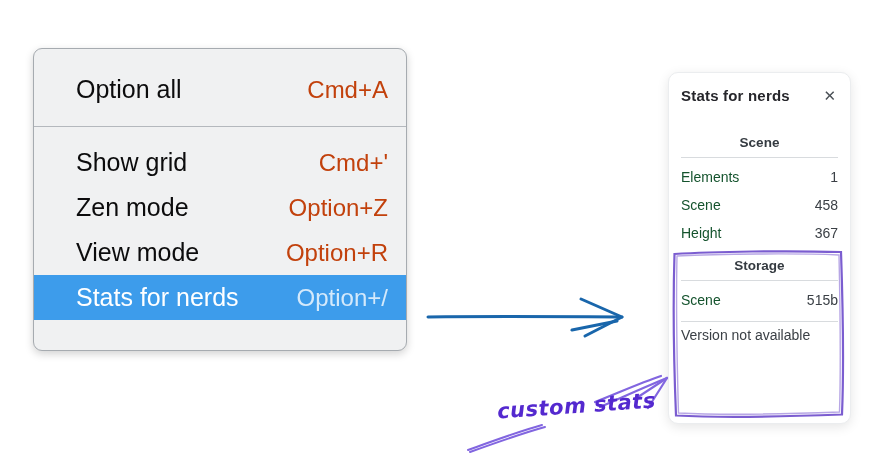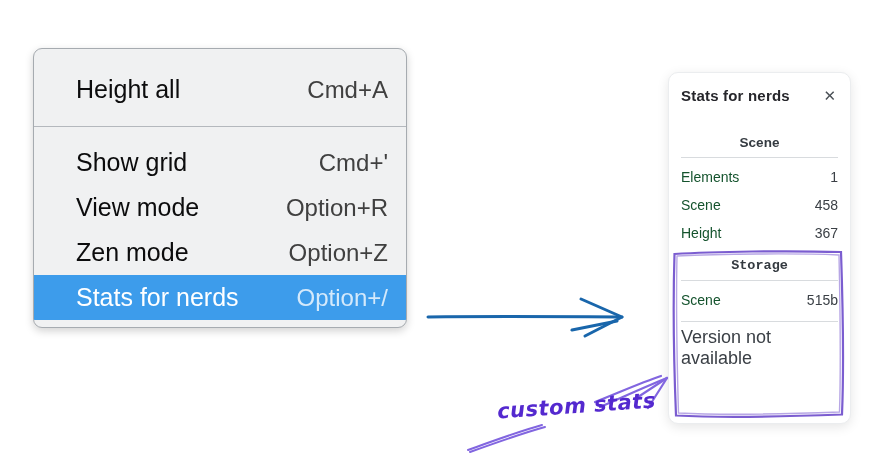--- a/index.html
+++ b/index.html
@@ -13,28 +13,28 @@
   .menu {
     position:absolute; left:33px; top:48px; width:374px;
     box-sizing:border-box;
     background:#f0f1f2;
     border:1px solid #a6abb0;
     border-radius:9px;
     box-shadow:0 3px 9px rgba(0,0,0,0.18);
     overflow:hidden;
   }
   .menu-sec1 { padding:18px 0 14px; }
-  .menu-sec2 { padding:13px 0 7px; }
+  .menu-sec2 { padding:13px 0 30px; }
   .menu-divider { height:1px; background:#b4b8bd; }
   .menu-item {
     height:45px; display:flex; align-items:center; justify-content:space-between;
     padding:0 18px 0 42px;
     font-size:25px; color:#0c0c0d;
   }
-  .menu-item .shortcut { color:#404040; font-size:24px; }
+  .menu-item .shortcut { color:#c2410c; font-size:24px; }
   .menu-item.selected { background:#3d9ceb; color:#ffffff; }
   .menu-item.selected .shortcut { color:rgba(255,255,255,0.78); }
 
   
   .panel {
     position:absolute; left:668px; top:72px; width:183px; height:352px;
     box-sizing:border-box;
     background:#ffffff;
     border:1px solid #ebedef;
     border-radius:10px;
@@ -44,62 +44,62 @@
     font-size:14px;
   }
   .panel-header { display:flex; justify-content:space-between; align-items:center; }
   .panel-title { font-weight:bold; font-size:15px; color:#26262b; letter-spacing:0.2px; }
   .close-btn {
     font-size:15px; color:#4a5056; line-height:1; padding:1px 2px; cursor:default;
     background:none; border:none; font-family:inherit;
   }
   .sec-heading { text-align:center; font-weight:bold; font-size:13.5px; color:#343a40; }
   .mt-lg { margin-top:31px; }
-  .mt-md { margin-top:11px;font-family:Liberation Mono, monospace; }
+  .mt-md { margin-top:11px; }
   .mt-sm { margin-top:6px; }
   .sec-divider { height:1px; background:#d8dbde; margin-top:7px; margin-bottom:5px; }
   .stat-row { display:flex; justify-content:space-between; align-items:center; height:28px; }
   .stat-label { color:#14532d; }
   .stat-value { color:#3b4046; }
-  .version-note { margin-top:0; font-size:18px; color:#3b4046; }
+  .version-note { margin-top:0; font-size:14px; color:#3b4046; }
 
   
   .overlay { position:absolute; pointer-events:none; }
   .annotation-text {
     position:absolute; left:497px; top:394px;
     font-size:21px; font-weight:bold; font-style:italic;
     color:#5429cf; letter-spacing:0.5px;
     transform:rotate(-4deg);
     font-family:"DejaVu Sans", cursive;
     white-space:nowrap;
   }
 </style>
 </head>
 <body>
 
 <div class="menu">
   <div class="menu-sec1">
     <div class="menu-item">
-      <span>Height all</span>
+      <span>Option all</span>
       <span class="shortcut">Cmd+A</span>
     </div>
   </div>
   <div class="menu-divider"></div>
   <div class="menu-sec2">
     <div class="menu-item">
       <span>Show grid</span>
       <span class="shortcut">Cmd+'</span>
     </div>
     <div class="menu-item">
+      <span>Zen mode</span>
+      <span class="shortcut">Option+Z</span>
+    </div>
+    <div class="menu-item">
       <span>View mode</span>
       <span class="shortcut">Option+R</span>
-    </div>
-    <div class="menu-item">
-      <span>Zen mode</span>
-      <span class="shortcut">Option+Z</span>
     </div>
     <div class="menu-item selected">
       <span>Stats for nerds</span>
       <span class="shortcut">Option+/</span>
     </div>
   </div>
 </div>
 
 <svg class="overlay" style="left:420px; top:293px;" width="215" height="48" viewBox="0 0 215 48">
   <g stroke="#1966ab" stroke-width="3" fill="none" stroke-linecap="round">

